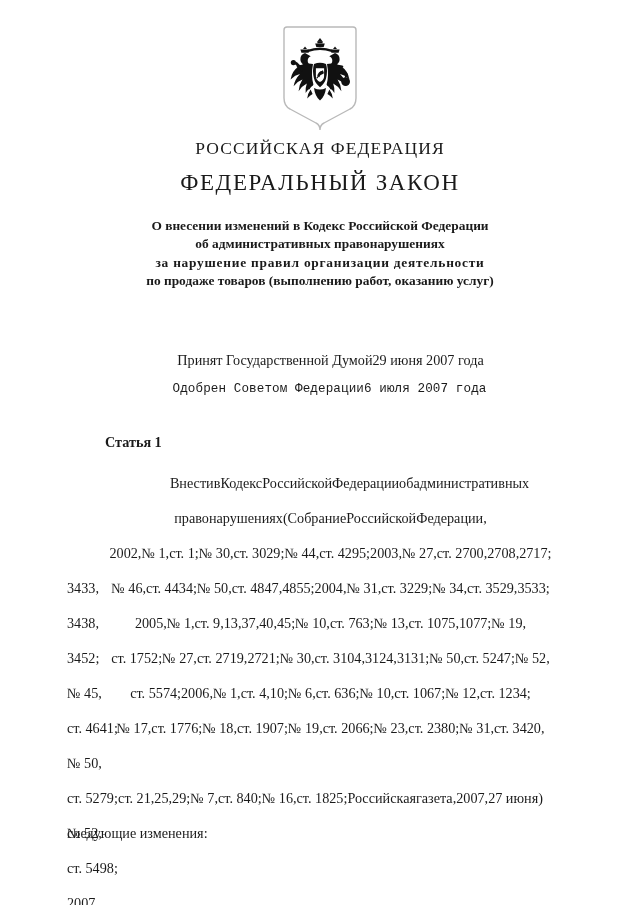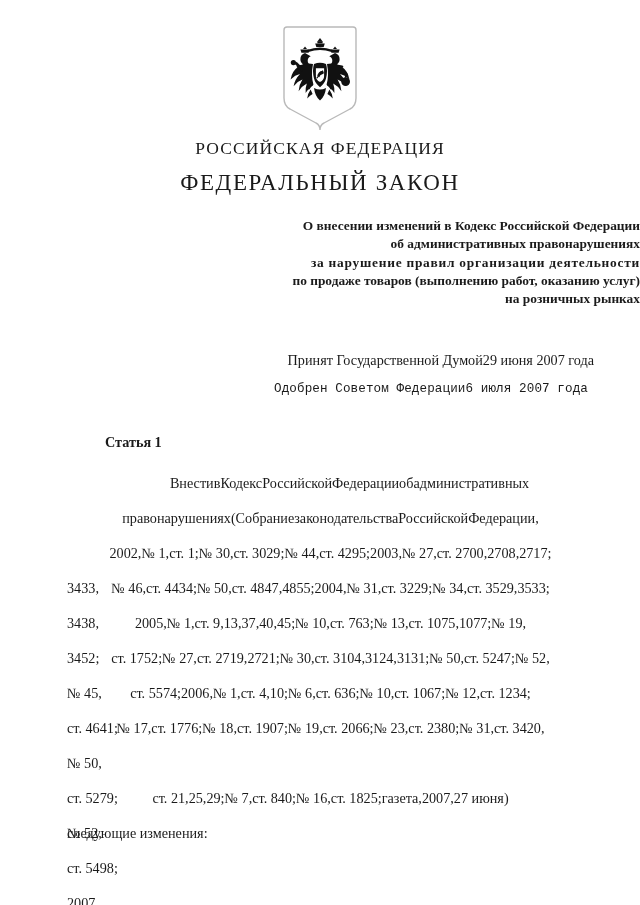--- a/index.html
+++ b/index.html
@@ -63,37 +63,37 @@
     line-height: 1.3;
     margin: 8px 0 0 0;
   }
 
   
   .subtitle {
     position: absolute;
     top: 217px;
     left: 0;
     width: 640px;
-    text-align: right;
+    text-align: center;
     font-size: 13.4px;
     font-weight: bold;
     line-height: 18.3px;
   }
   .subtitle div {
     white-space: nowrap;
   }
   .sub-sp { letter-spacing: 0.75px; }
 
   
   .adopt {
     position: absolute;
     left: 67px;
     width: 527px;
     display: flex;
-    justify-content: flex-end;
+    justify-content: center;
     align-items: baseline;
   }
   .adopt-duma {
     top: 352px;
     font-size: 14.2px;
   }
   .adopt-sf {
     top: 382px;
     font-family: "Liberation Mono", "DejaVu Sans Mono", monospace;
     font-size: 12.6px;
@@ -194,21 +194,20 @@
   <div class="title-block">
     <div class="title-country">РОССИЙСКАЯ ФЕДЕРАЦИЯ</div>
     <div class="title-law">ФЕДЕРАЛЬНЫЙ ЗАКОН</div>
   </div>
 
   <div class="subtitle" id="subtitle-host">
       <div>О внесении изменений в Кодекс Российской Федерации</div>
       <div>об административных правонарушениях</div>
       <div class="sub-sp">за нарушение правил организации деятельности</div>
       <div>по продаже товаров (выполнению работ, оказанию услуг)</div>
-      <div>на розничных рынках</div>
     </div>
 
   <div class="adopt adopt-duma">
     <span class="adopt-left">Принят Государственной Думой</span>
     <span class="adopt-right">29 июня 2007 года</span>
   </div>
   <div class="adopt adopt-sf">
     <span class="adopt-left">Одобрен Советом Федерации</span>
     <span class="adopt-right">6 июля 2007 года</span>
   </div>
@@ -224,21 +223,20 @@
           <span>Российской</span>
           <span>Федерации</span>
           <span>об</span>
           <span>административных</span>
         </div>
       </div>
       <div class="body-line">
         <div class="just" style="width: 100%;">
           <span>правонарушениях</span>
           <span>(Собрание</span>
-          <span>законодательства</span>
           <span>Российской</span>
           <span>Федерации,</span>
         </div>
       </div>
       <div class="body-line">
         <div class="just" style="width: 100%;">
           <span>2002,</span>
           <span>№ 1,</span>
           <span>ст. 1;</span>
           <span>№ 30,</span>
@@ -345,20 +343,21 @@
       </div>
       <div class="body-line">
         <div class="just" style="width: 100%;">
           <span>ст. 21,</span>
           <span>25,</span>
           <span>29;</span>
           <span>№ 7,</span>
           <span>ст. 840;</span>
           <span>№ 16,</span>
           <span>ст. 1825;</span>
+          <span>Российская</span>
           <span>газета,</span>
           <span>2007,</span>
           <span>27 июня)</span>
         </div>
       </div>
       <div class="body-line">
         <span class="plain">следующие изменения:</span>
       </div>
     </div>
 

